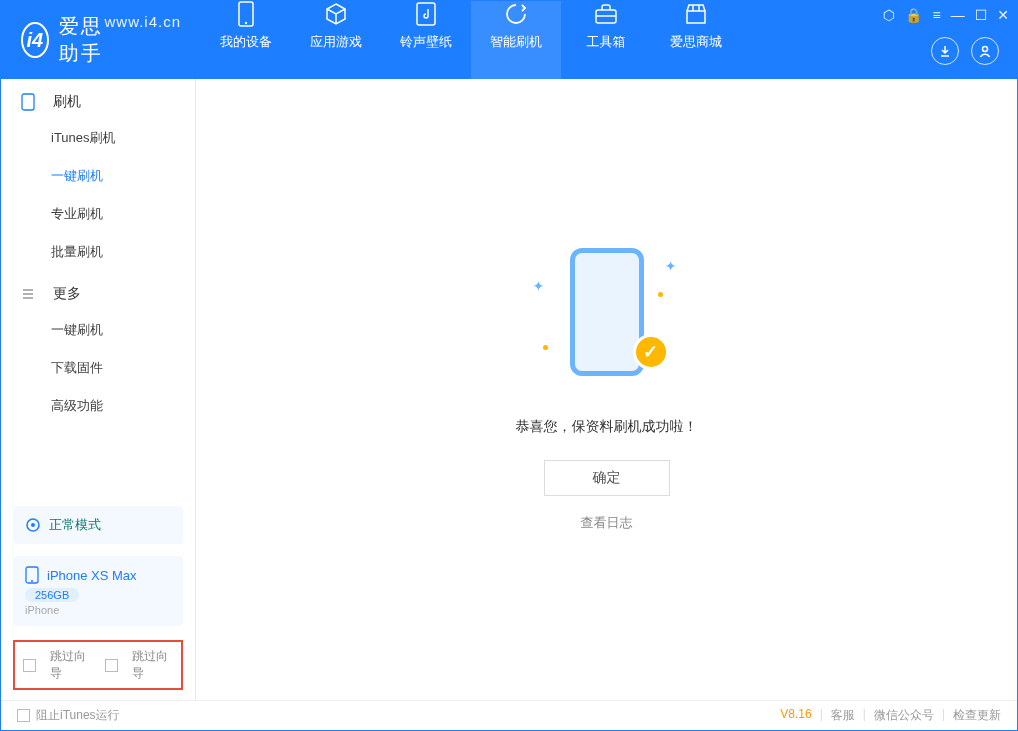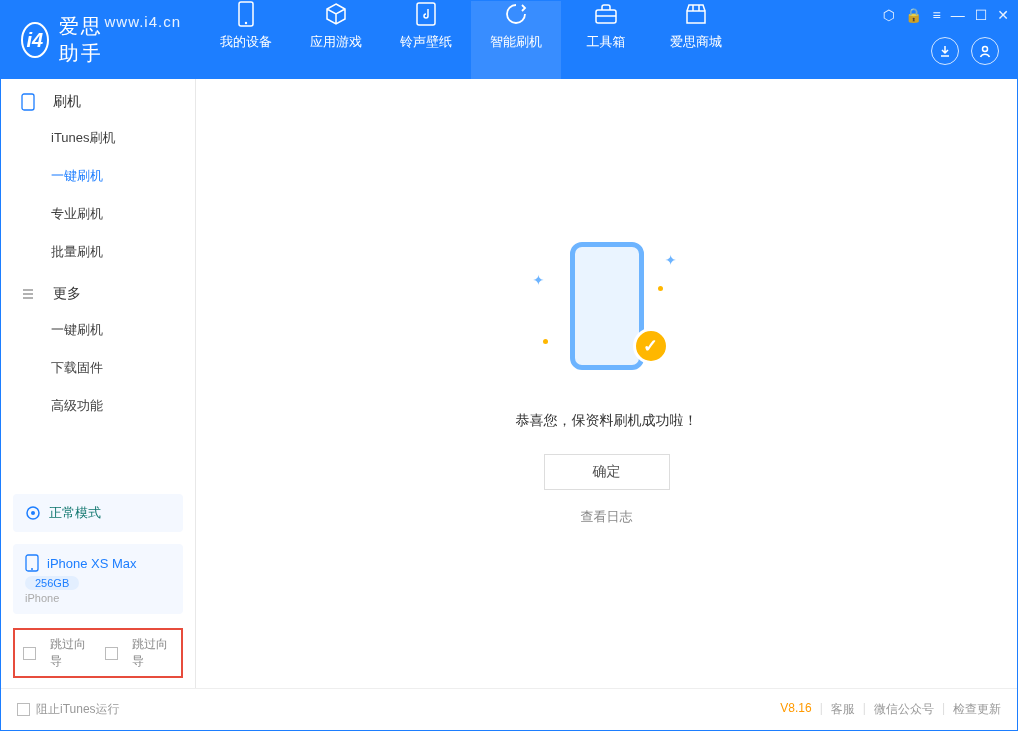--- a/index.html
+++ b/index.html
@@ -45,21 +45,21 @@
 .sparkle.s1 { left: -14px; top: 30px; }
 .sparkle.s2 { right: -10px; top: 10px; }
 .dot { position: absolute; width: 5px; height: 5px; background: #ffb700; border-radius: 50%; }
 .dot.d1 { left: -4px; bottom: 38px; }
 .dot.d2 { right: 4px; top: 44px; }
 .success-text { font-size: 14px; color: #333; margin-bottom: 24px; }
 .ok-button { border: 1px solid #ddd; background: #fff; padding: 8px 48px; font-size: 14px; color: #555; cursor: pointer; margin-bottom: 18px; }
 .log-link { color: #888; font-size: 13px; cursor: pointer; }
 
 
-.footer { height: 42px; border-top: 1px solid #eee; display: flex; align-items: center; padding: 0 16px; font-size: 12px; color: #999; }
+.footer { height: 30px; border-top: 1px solid #eee; display: flex; align-items: center; padding: 0 16px; font-size: 12px; color: #999; }
 .footer-left { display: flex; align-items: center; gap: 6px; }
 .footer-right { margin-left: auto; display: flex; gap: 8px; }
 .footer-right .sep { color: #ddd; }
 .version { color: #ff9a00; }
 .footer-link { cursor: pointer; }
 
 svg { display: block; }
 </style>
 </head>
 <body>

